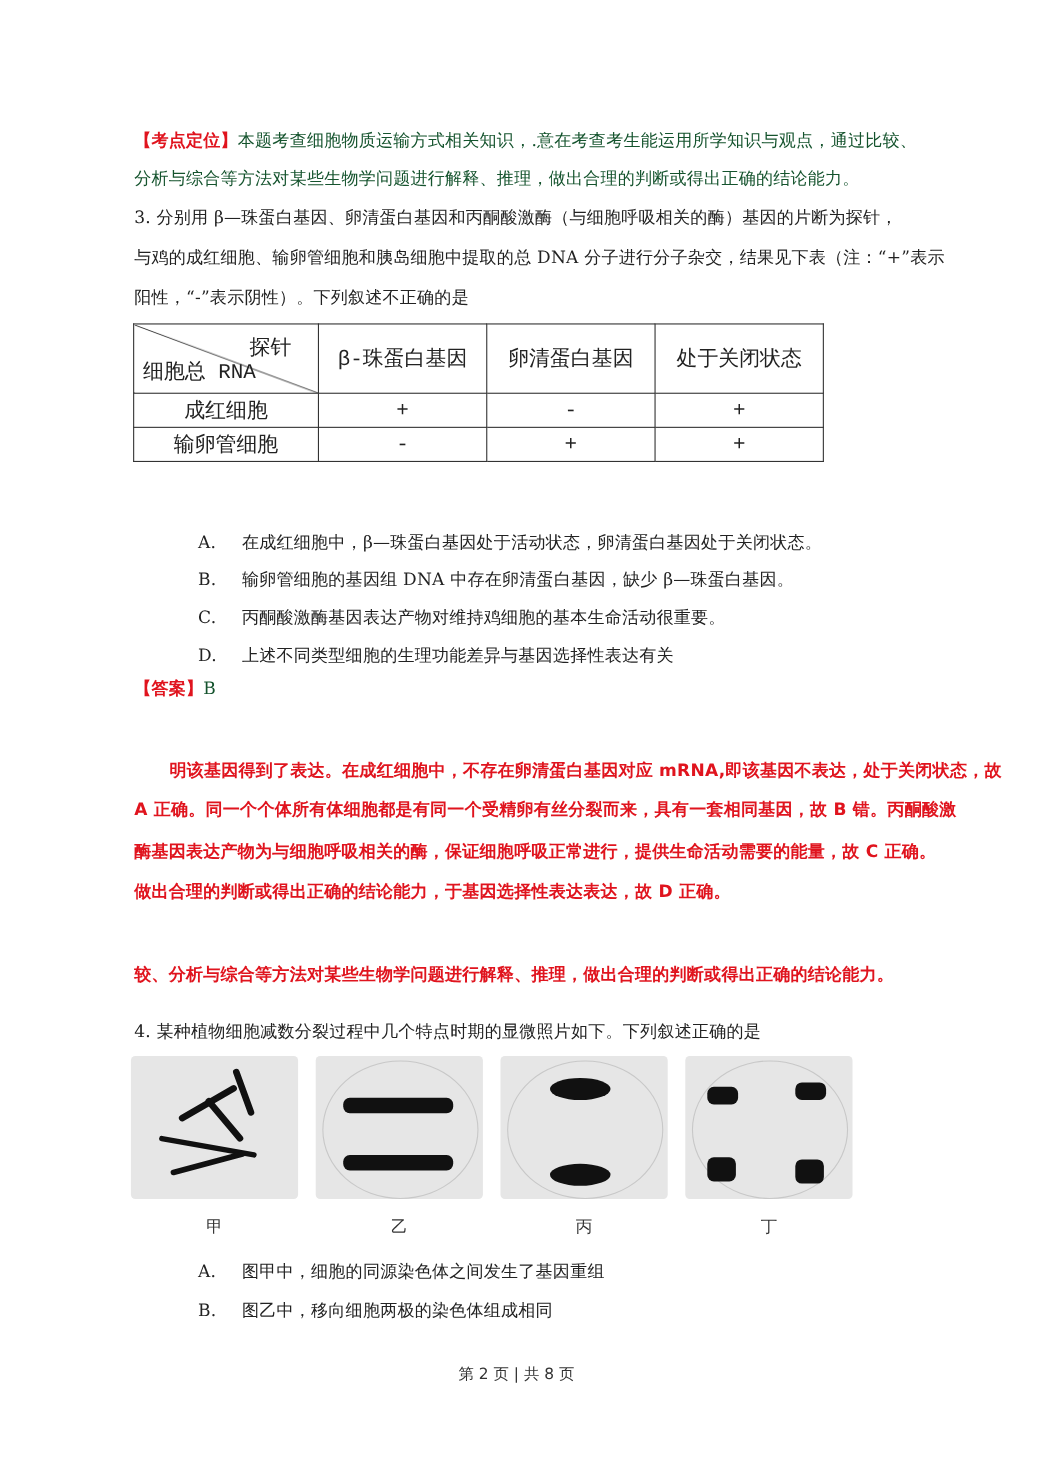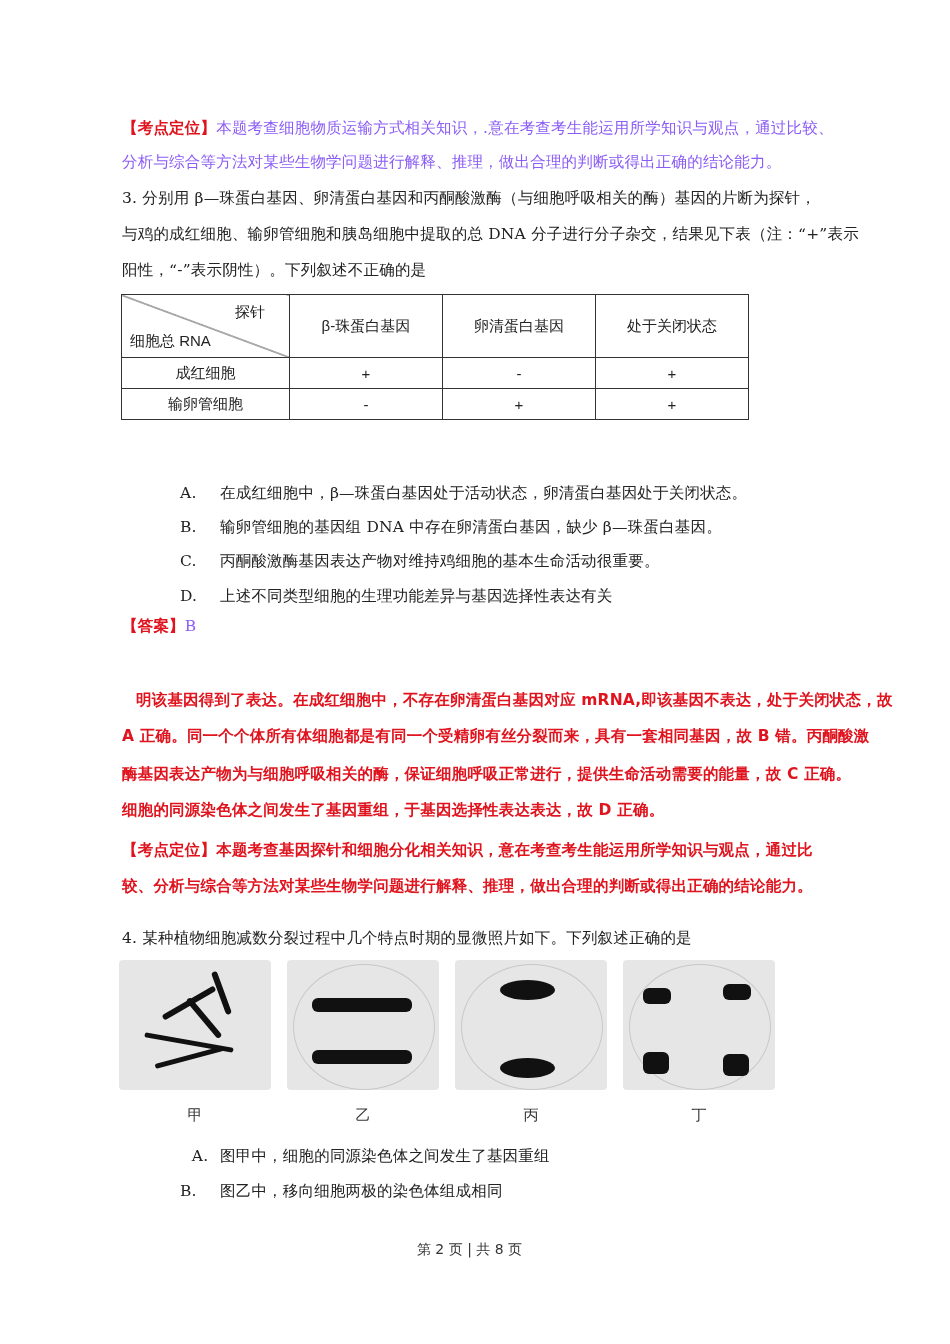--- a/index.html
+++ b/index.html
@@ -1,25 +1,25 @@
 <!DOCTYPE html>
 <html><head>
 <meta charset="utf-8">
 <style>
   html, body { margin: 0; padding: 0; background: #ffffff; }
   body { width: 950px; height: 1344px; position: relative; overflow: hidden;
          font-family: "DejaVu Serif", "Liberation Serif", serif; color: #222; }
   .page { position: absolute; left: 0; top: 0; width: 950px; height: 1344px; }
   .line { position: absolute; font-size: 15.5px; white-space: nowrap; letter-spacing: 0.2px; }
-  .red { color: #8b5cf6; }
+  .red { color: #14532d; }
   .redb { color: #e0141e; font-weight: bold; font-family: "DejaVu Sans", "Liberation Sans", sans-serif; }
   .black { color: #222; }
   .opt-letter { display: inline-block; width: 40px; }
   table.data { position: absolute; left: 121px; top: 294px; width: 628px; border-collapse: collapse;
-               font-family: Liberation Sans, sans-serif; font-size: 15px; color: #222; }
+               font-family: Liberation Mono, monospace; font-size: 19px; color: #222; }
   table.data td { border: 1.5px solid #333; text-align: center; height: 30px; padding: 0; }
   table.data tr.head td { height: 62px; }
   td.diag { position: relative; width: 168px;
             background: linear-gradient(to top right, transparent calc(50% - 0.8px), #333 50%, transparent calc(50% + 0.8px)); }
   td.diag .tr { position: absolute; right: 24px; top: 8px; }
   td.diag .bl { position: absolute; left: 8px; bottom: 6px; }
   .gen-col { width: 153px; }
   .figs { position: absolute; left: 119px; top: 960px; width: 660px; height: 170px; }
   .fig { position: absolute; top: 0; width: 152px; height: 130px; background: #e6e6e6; border-radius: 4px; overflow: hidden; }
   .fig .circle { position: absolute; left: 6px; top: 4px; width: 140px; height: 124px; border-radius: 50%; border: 1px solid #c8c8c8; }
@@ -78,28 +78,25 @@
     <span class="opt-letter">C.</span><span>丙酮酸激酶基因表达产物对维持鸡细胞的基本生命活动很重要。</span>
   </div>
   <div class="line black" style="left:180px; top:586px;">
     <span class="opt-letter">D.</span><span>上述不同类型细胞的生理功能差异与基因选择性表达有关</span>
   </div>
 
   <div class="line" style="left:122px; top:616px;">
     <span class="redb">【答案】</span><span class="red">B</span>
   </div>
 
-  <div class="line redb" style="left:104px; top:690px;padding-left:32px;">明该基因得到了表达。在成红细胞中，不存在卵清蛋白基因对应 mRNA,即该基因不表达，处于关闭状态，故</div>
+  <div class="line redb" style="left:122px; top:690px;padding-left:32px;">明该基因得到了表达。在成红细胞中，不存在卵清蛋白基因对应 mRNA,即该基因不表达，处于关闭状态，故</div>
   <div class="line redb" style="left:122px; top:726px;">A 正确。同一个个体所有体细胞都是有同一个受精卵有丝分裂而来，具有一套相同基因，故 B 错。丙酮酸激</div>
   <div class="line redb" style="left:122px; top:764px;">酶基因表达产物为与细胞呼吸相关的酶，保证细胞呼吸正常进行，提供生命活动需要的能量，故 C 正确。</div>
-  <div class="line redb" style="left:122px; top:800px;">细胞的同源染色体之间发生了基因重组，于基因选择性表达表达，故 D 正确。</div>
+  <div class="line redb" style="left:122px; top:800px;">做出合理的判断或得出正确的结论能力，于基因选择性表达表达，故 D 正确。</div>
 
-  <div class="line redb" style="left:122px; top:840px;">
-    <span>【考点定位】</span><span>本题考查基因探针和细胞分化相关知识，意在考查考生能运用所学知识与观点，通过比</span>
-  </div>
   <div class="line redb" style="left:122px; top:876px;">较、分析与综合等方法对某些生物学问题进行解释、推理，做出合理的判断或得出正确的结论能力。</div>
 
   <div class="line black" style="left:122px; top:928px;">4. 某种植物细胞减数分裂过程中几个特点时期的显微照片如下。下列叙述正确的是</div>
 
   <div class="figs">
     <div class="fig" style="left:0;">
       <div class="chrom" style="left:40px; top:40px; width:60px; height:6px; transform:rotate(-30deg);"></div>
       <div class="chrom" style="left:60px; top:55px; width:50px; height:6px; transform:rotate(50deg);"></div>
       <div class="chrom" style="left:25px; top:80px; width:90px; height:5px; transform:rotate(10deg);"></div>
       <div class="chrom" style="left:35px; top:95px; width:70px; height:5px; transform:rotate(-15deg);"></div>
@@ -124,21 +121,21 @@
     <div class="fig" style="left:504px;">
       <div class="circle"></div>
       <div class="chrom" style="left:20px; top:28px; width:28px; height:16px; border-radius:6px;"></div>
       <div class="chrom" style="left:100px; top:24px; width:28px; height:16px; border-radius:6px;"></div>
       <div class="chrom" style="left:20px; top:92px; width:26px; height:22px; border-radius:6px;"></div>
       <div class="chrom" style="left:100px; top:94px; width:26px; height:22px; border-radius:6px;"></div>
     </div>
     <div class="fig-label" style="left:504px;">丁</div>
   </div>
 
-  <div class="line black" style="left:180px; top:1146px;text-align:center;">
+  <div class="line black" style="left:180px; top:1146px;">
     <span class="opt-letter">A.</span><span>图甲中，细胞的同源染色体之间发生了基因重组</span>
   </div>
   <div class="line black" style="left:180px; top:1181px;">
     <span class="opt-letter">B.</span><span>图乙中，移向细胞两极的染色体组成相同</span>
   </div>
 
   <div class="footer">第 2 页 | 共 8 页</div>
 </div>
 
 </body></html>

